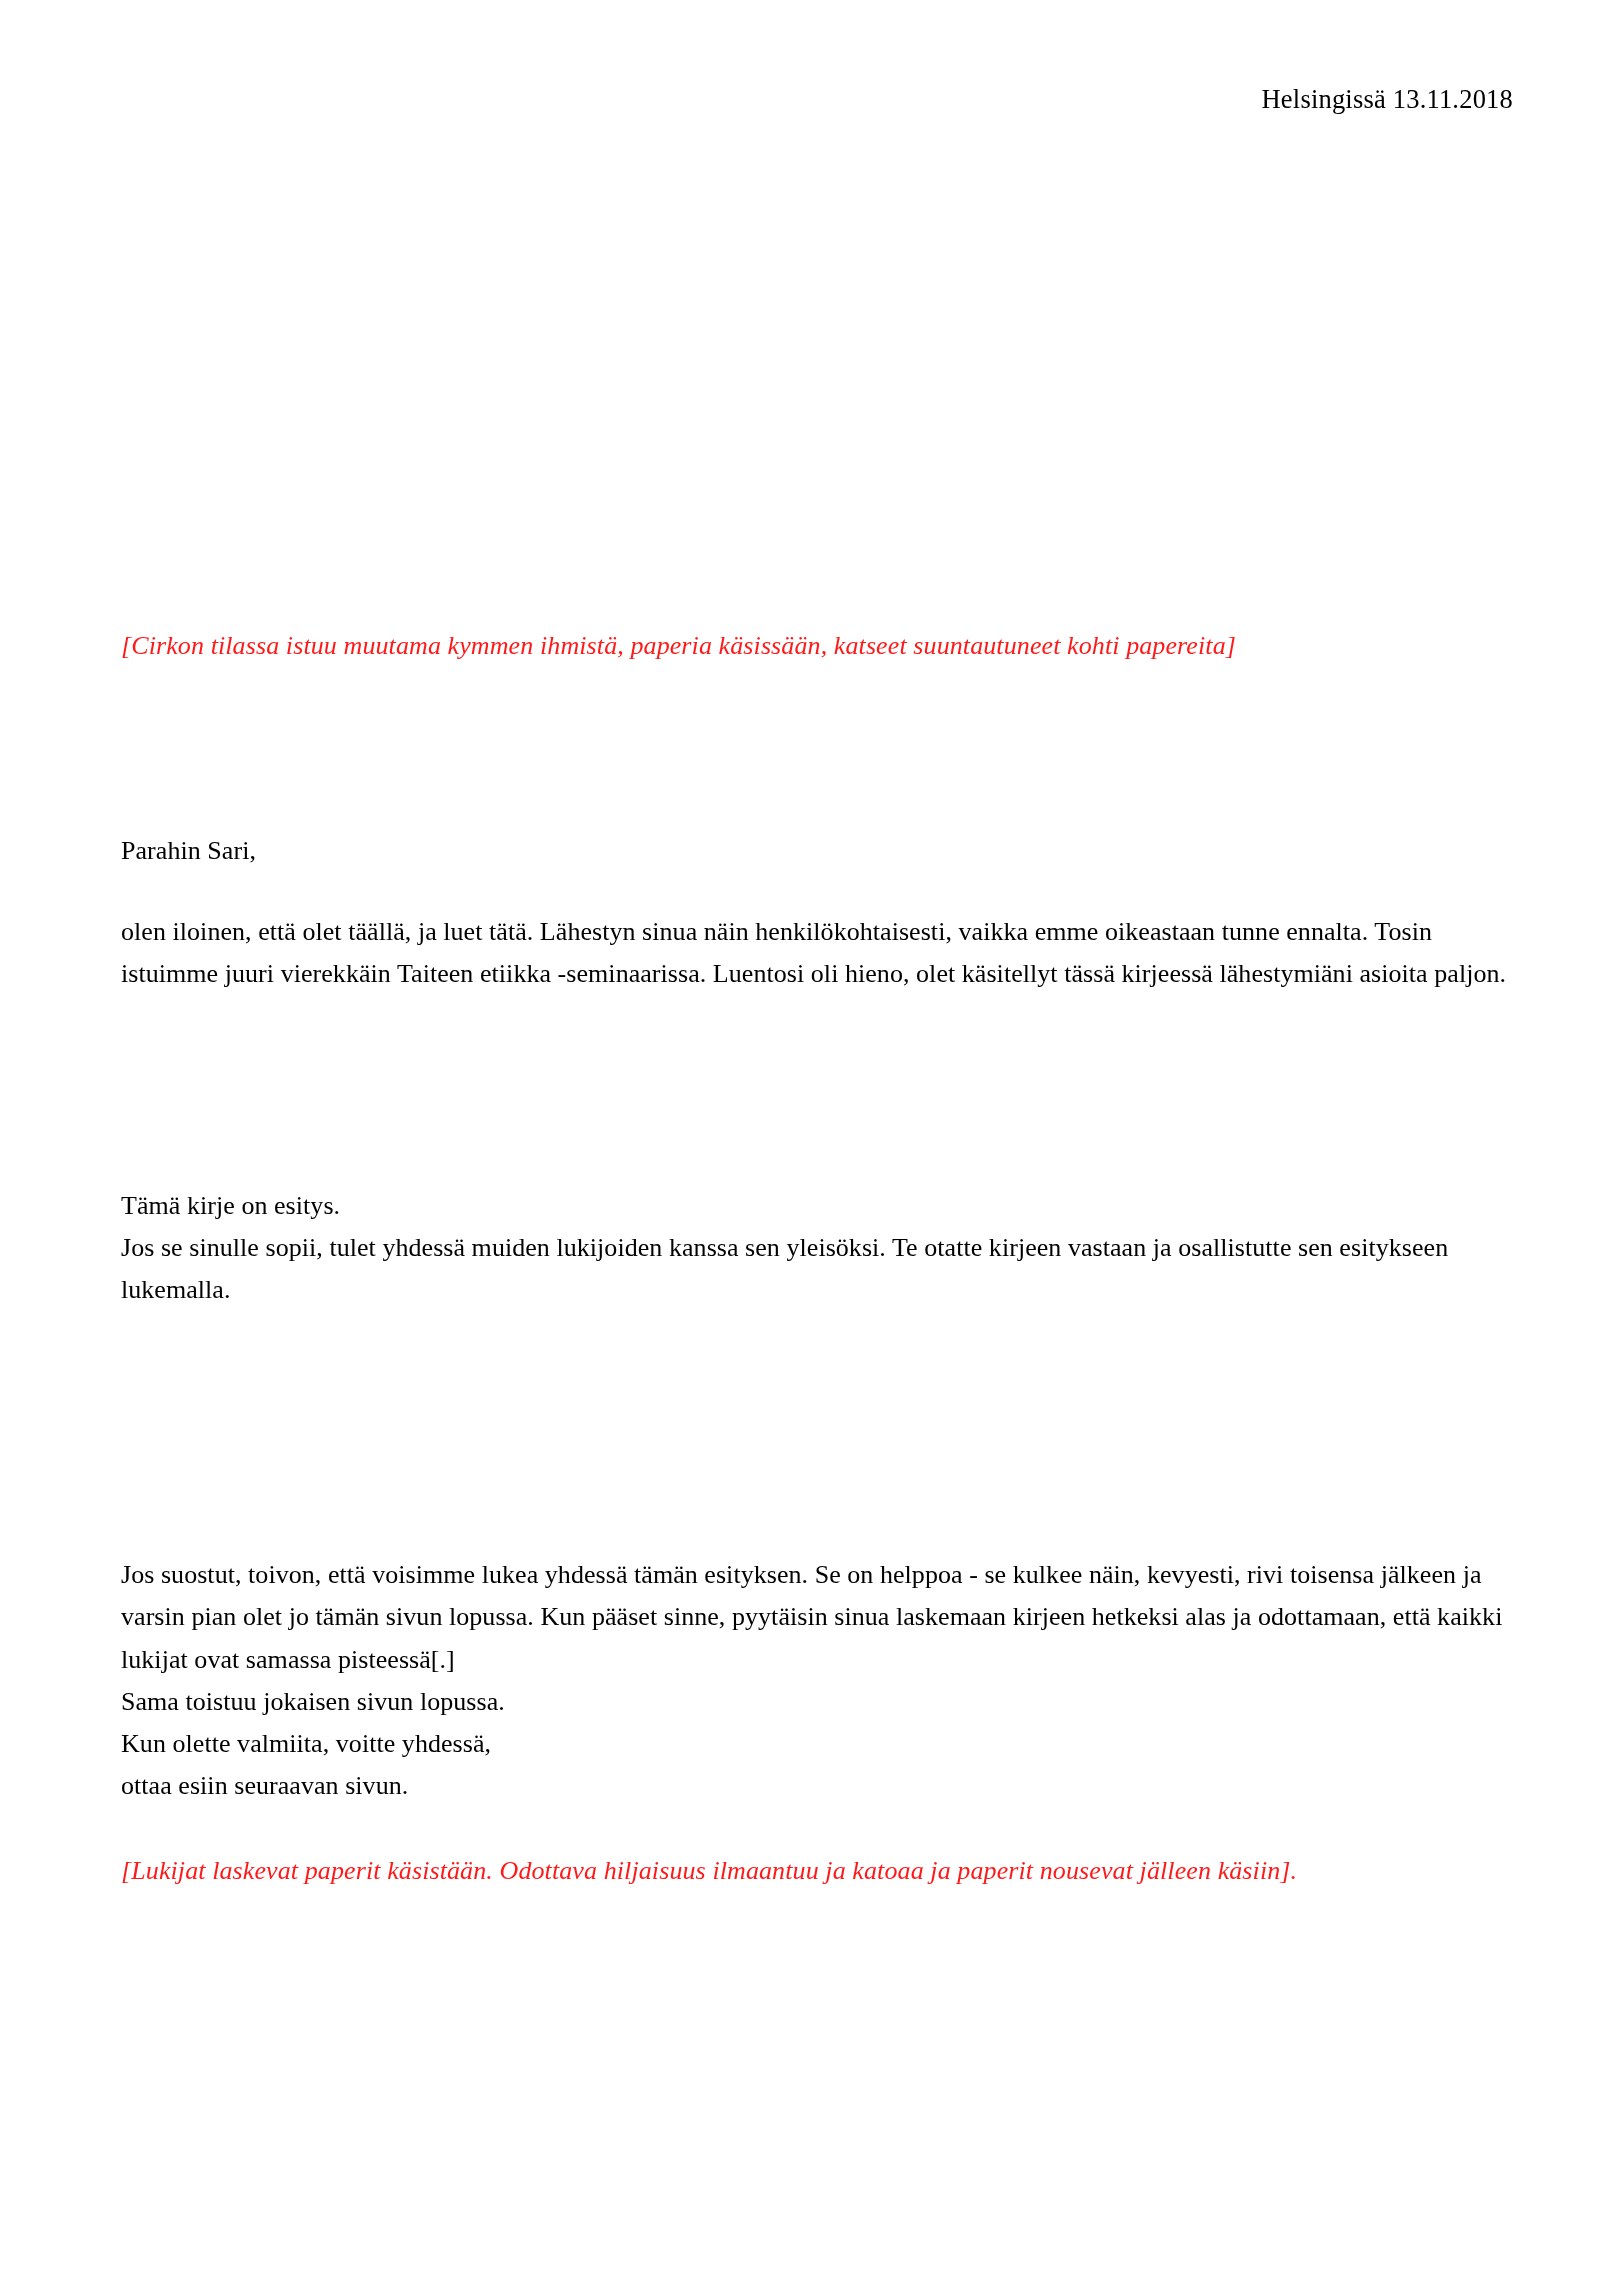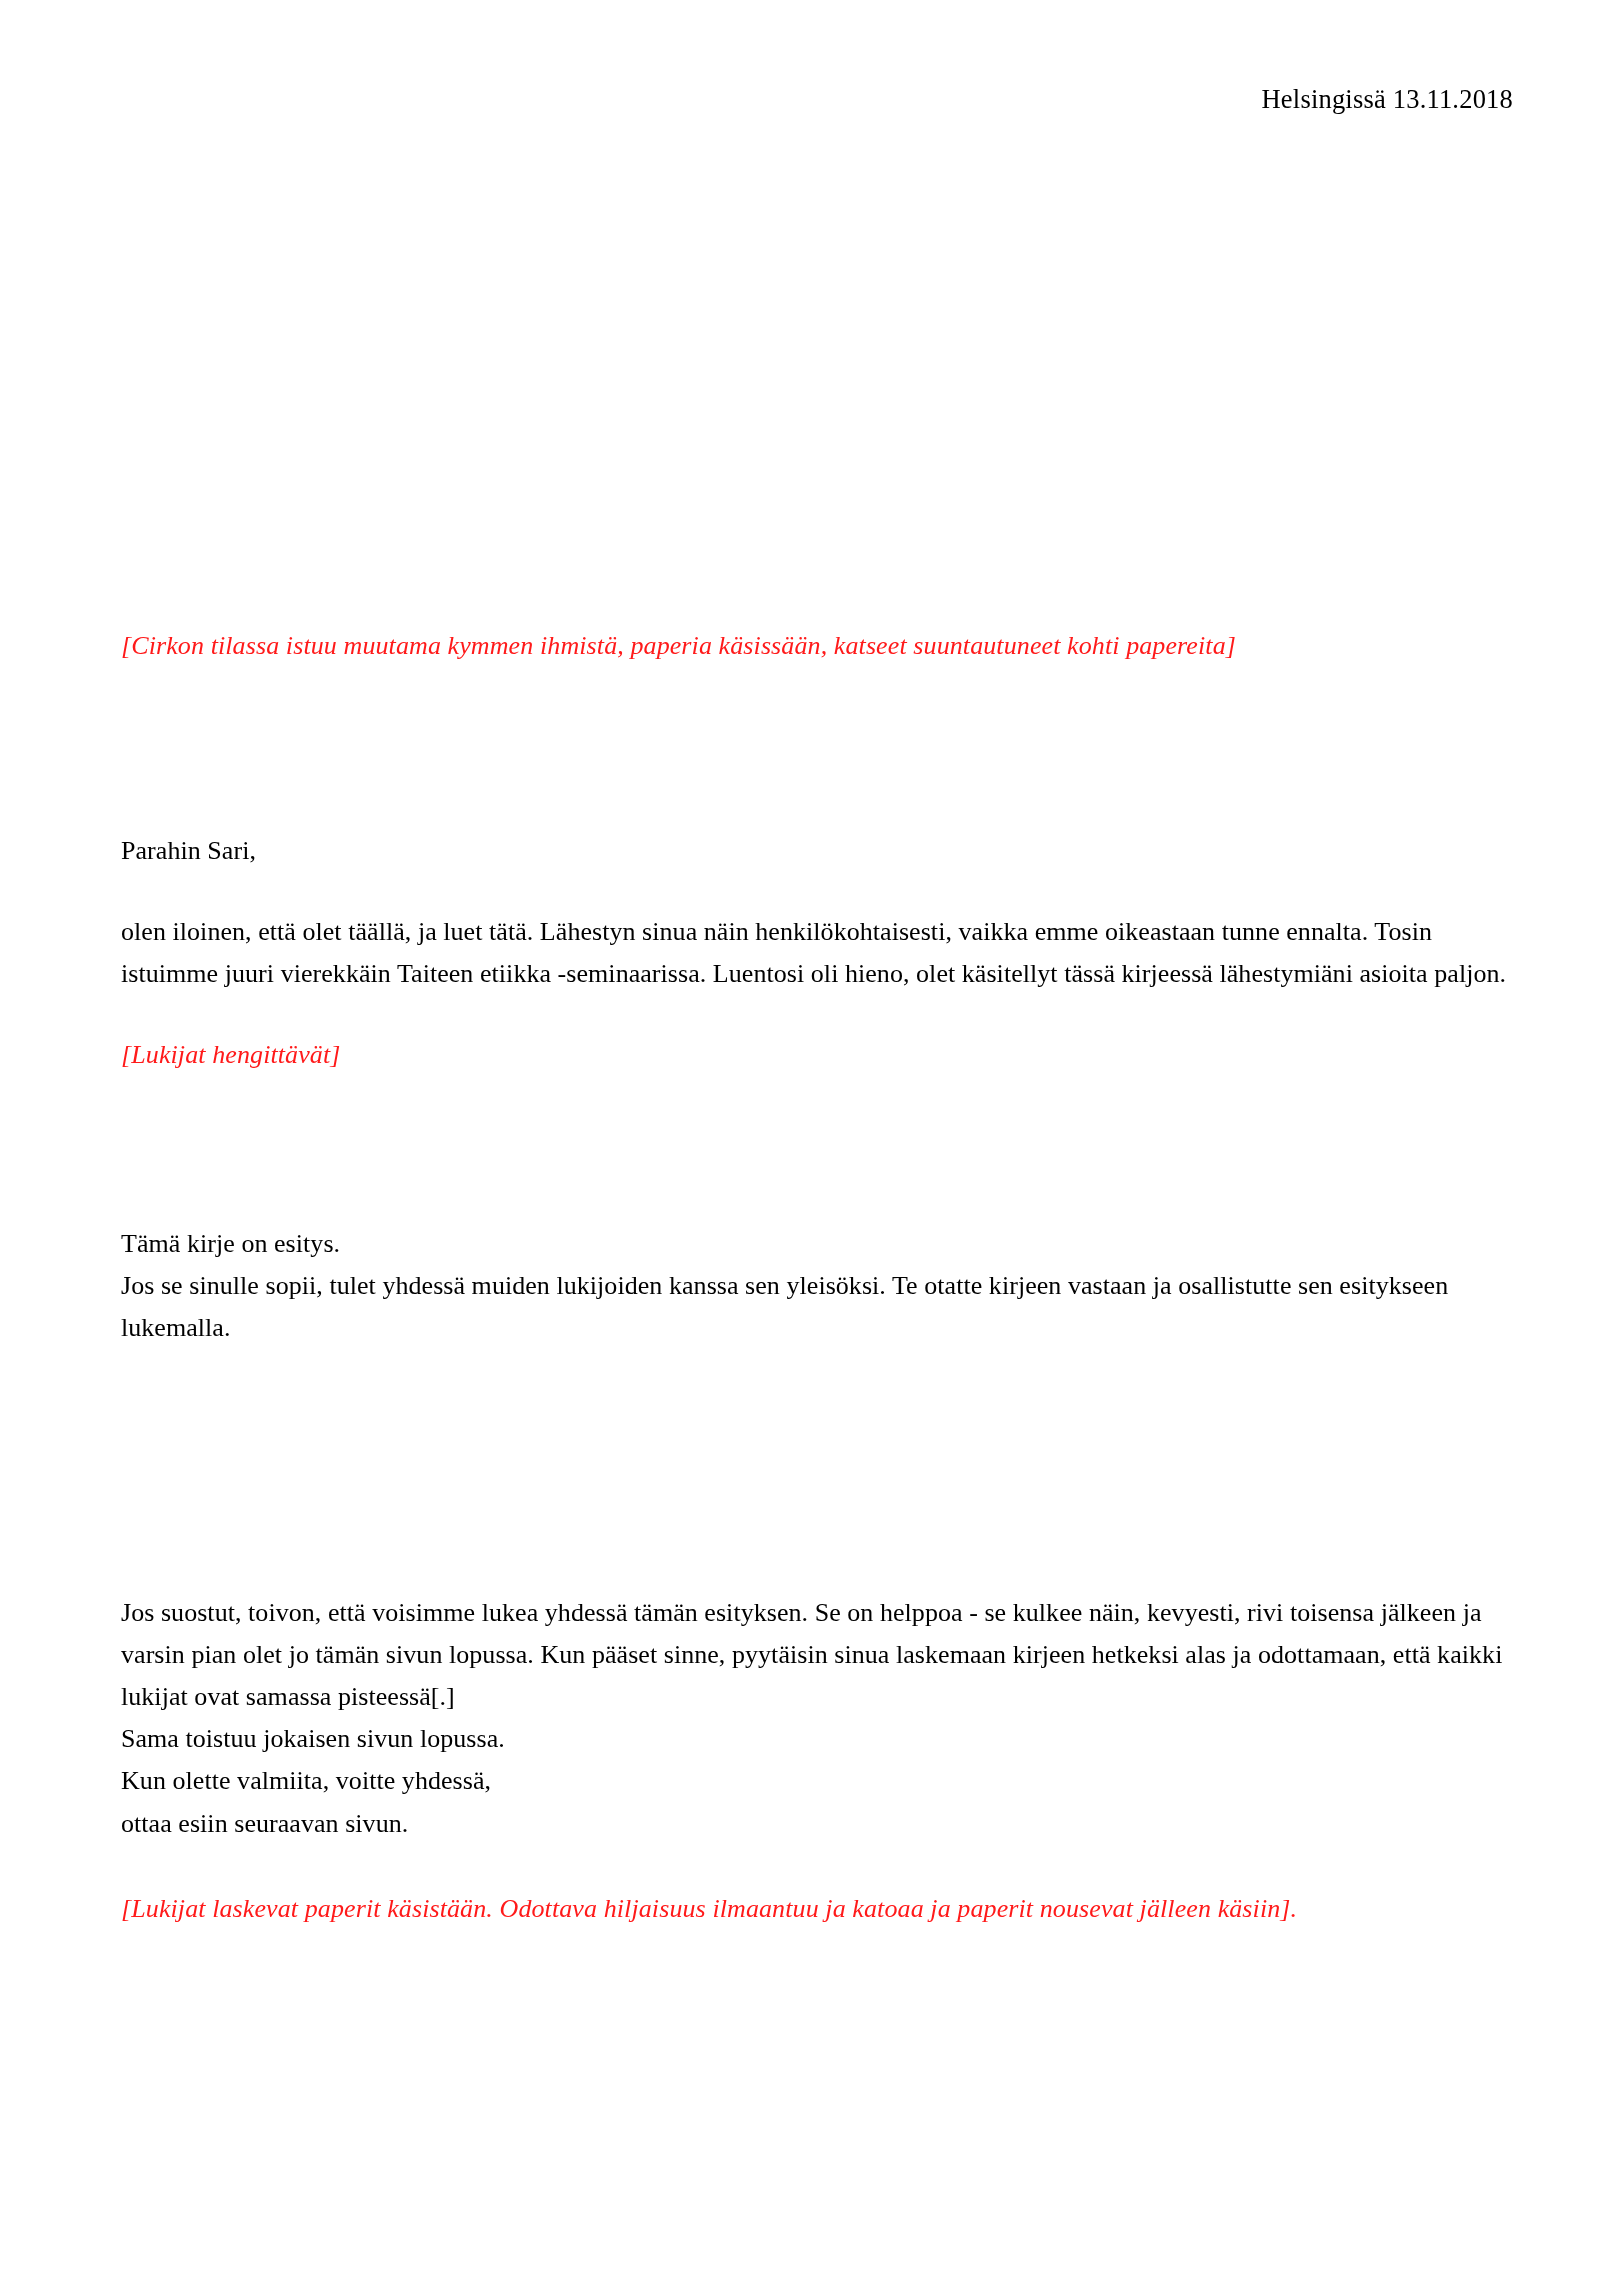--- a/index.html
+++ b/index.html
@@ -74,21 +74,20 @@
     <div class="sp-after-stage1"></div>
 
     <p class="blk body-text">Parahin Sari,</p>
 
     <div class="sp-after-greeting"></div>
 
     <p class="blk body-text">olen iloinen, että olet täällä, ja luet tätä. Lähestyn sinua näin henkilökohtaisesti, vaikka emme  oikeastaan tunne ennalta. Tosin istuimme juuri vierekkäin Taiteen etiikka -seminaarissa. Luentosi oli hieno, olet käsitellyt tässä kirjeessä lähestymiäni asioita paljon.</p>
 
     <div class="sp-after-para1"></div>
 
-    <p class="blk stage">[Lukijat hengittävät]</p>
 
     <div class="sp-after-stage2"></div>
 
     <p class="blk body-text">Tämä kirje on esitys.</p>
 
     <p class="blk body-text">Jos se sinulle sopii, tulet yhdessä muiden lukijoiden kanssa sen yleisöksi. Te otatte kirjeen vastaan ja osallistutte sen esitykseen lukemalla.</p>
 
     <div class="sp-after-para2"></div>
 
 

